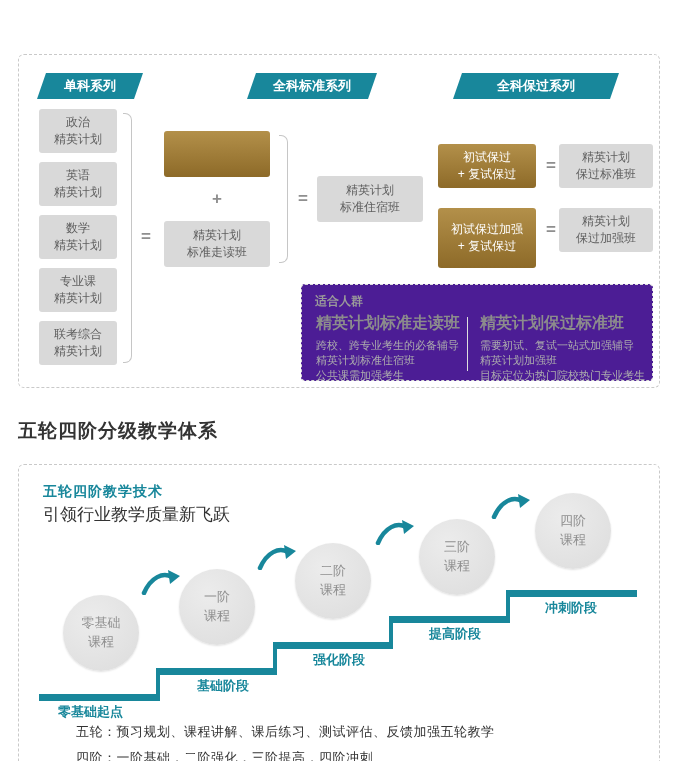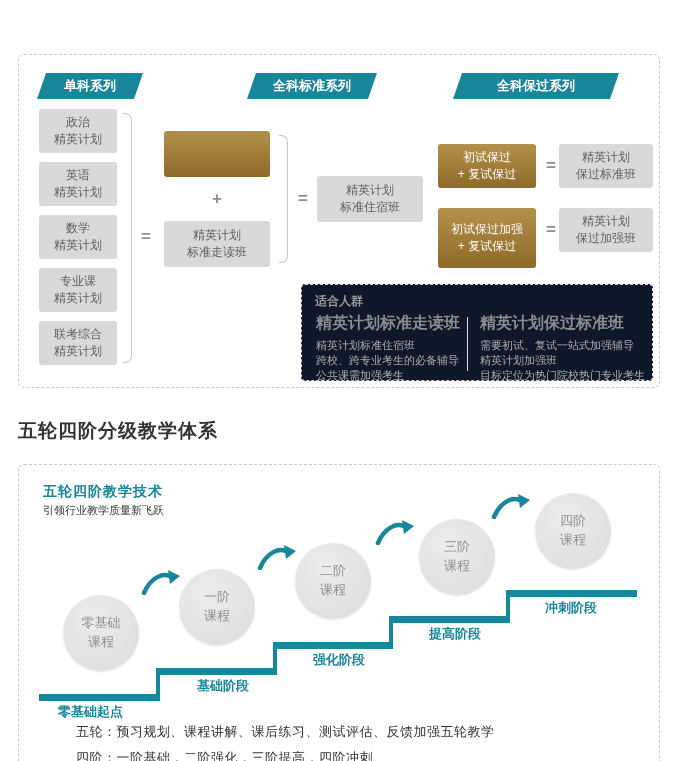--- a/index.html
+++ b/index.html
@@ -12,31 +12,31 @@
            clip-path:polygon(9px 0, 100% 0, calc(100% - 9px) 100%, 0 100%); }
 
   .gbox { position:absolute; background:#d9d9d9; border-radius:3px; color:#5f5f5f; font-size:12px;
           display:flex; flex-direction:column; align-items:center; justify-content:center; line-height:1.45; text-align:center; }
   .bbox { position:absolute; background:linear-gradient(#b3904a, #8d6a28); border-radius:3px; color:#ffffff;
           font-size:12px; display:flex; flex-direction:column; align-items:center; justify-content:center; line-height:1.45; text-align:center; }
 
   .op { position:absolute; color:#8f8f8f; font-size:17px; font-weight:bold; width:18px; text-align:center; }
   .brace { position:absolute; width:9px; border:1px solid #c6c6c6; border-left:none; border-radius:0 7px 7px 0; }
 
-  .audience { position:absolute; background:#0f172a; border:1px dashed #d9d9d9; border-radius:4px;font-family:Liberation Serif, serif; }
+  .audience { position:absolute; background:#4c1d95; border:1px dashed #d9d9d9; border-radius:4px;font-family:Liberation Serif, serif; }
   .aud-title { position:absolute; left:13px; top:8px; font-size:12px; font-weight:bold; color:#9a9a9a; }
   .aud-col { position:absolute; top:28px; }
   .aud-head { font-size:16px; font-weight:bold; color:#8c8c8c; margin-bottom:4px; }
   .aud-line { font-size:11px; color:#adadad; line-height:15px; }
   .aud-divider { position:absolute; left:165px; top:32px; height:54px; border-left:1px solid #dedede; }
 
   .section-title { position:absolute; left:18px; top:378px; font-size:19px; font-weight:bold; color:#333; letter-spacing:1px; }
 
   .stairs-title { position:absolute; font-size:14px; font-weight:bold; color:#18879b; letter-spacing:1px; }
-  .stairs-subtitle { position:absolute; font-size:11px; color:#333; }
+  .stairs-subtitle { position:absolute; font-size:17px; color:#333; }
   .bar { position:absolute; height:7px; background:#18879b; }
   .riser { position:absolute; width:4px; background:#18879b; }
   .circle { position:absolute; width:76px; height:76px; border-radius:50%;
             background:radial-gradient(circle at 38% 32%, #ececec, #dcdcdc); color:#8f8f8f;
             display:flex; flex-direction:column; align-items:center; justify-content:center;
             font-size:13px; line-height:1.45; text-align:center; box-shadow:0 1px 2px rgba(0,0,0,.12); }
   .stage { position:absolute; color:#18879b; font-size:13px; font-weight:bold; }
   .arrow { position:absolute; width:40px; height:26px; }
   .note { position:absolute; font-size:13px; color:#333; letter-spacing:.5px; }
 
@@ -111,22 +111,22 @@
     <div class="op" style="left:523px; top:165px;">=</div>
     <div class="gbox" style="left:540px; top:153px; width:94px; height:44px;">
       <span>精英计划</span>
       <span>保过加强班</span>
     </div>
 
     <div class="audience" style="left:282px; top:229px; width:352px; height:97px;">
       <div class="aud-title">适合人群</div>
       <div class="aud-col" style="left:14px; width:150px;">
         <div class="aud-head">精英计划标准走读班</div>
+        <div class="aud-line">跨校、跨专业考生的必备辅导</div>
         <div class="aud-line">精英计划标准住宿班</div>
-        <div class="aud-line">跨校、跨专业考生的必备辅导</div>
         <div class="aud-line">公共课需加强考生</div>
       </div>
       <div class="aud-divider"></div>
       <div class="aud-col" style="left:178px; width:168px;">
         <div class="aud-head">精英计划保过标准班</div>
         <div class="aud-line">需要初试、复试一站式加强辅导</div>
         <div class="aud-line">精英计划加强班</div>
         <div class="aud-line">目标定位为热门院校热门专业考生</div>
       </div>
     </div>

